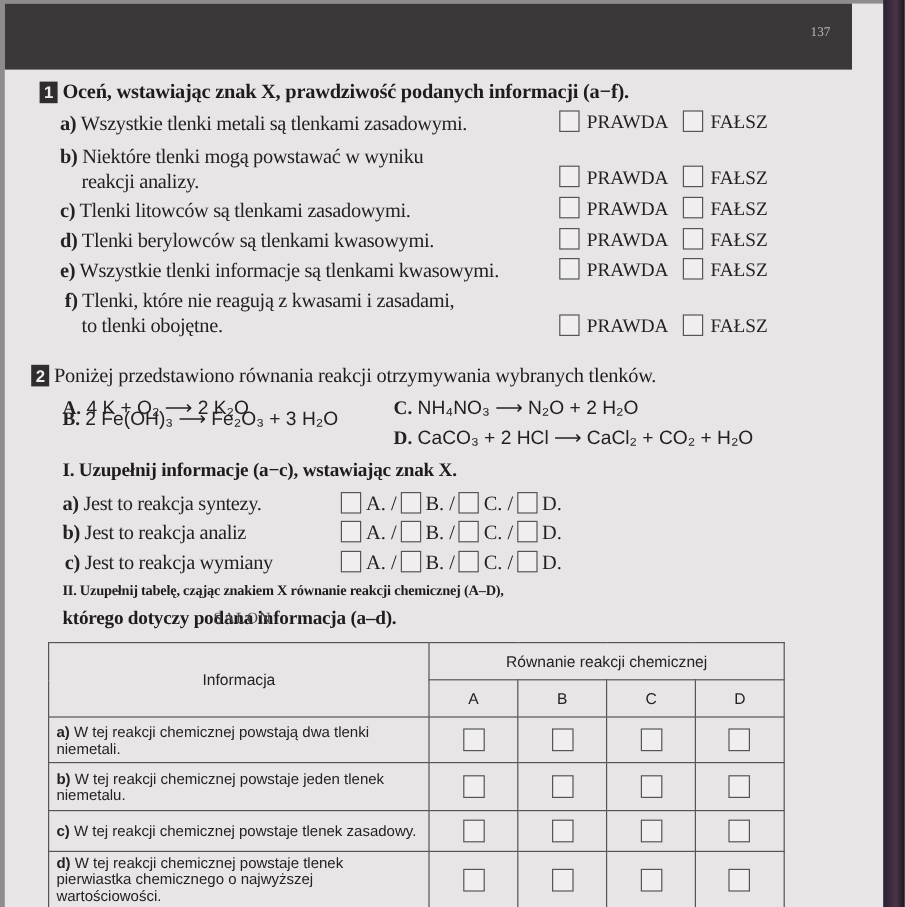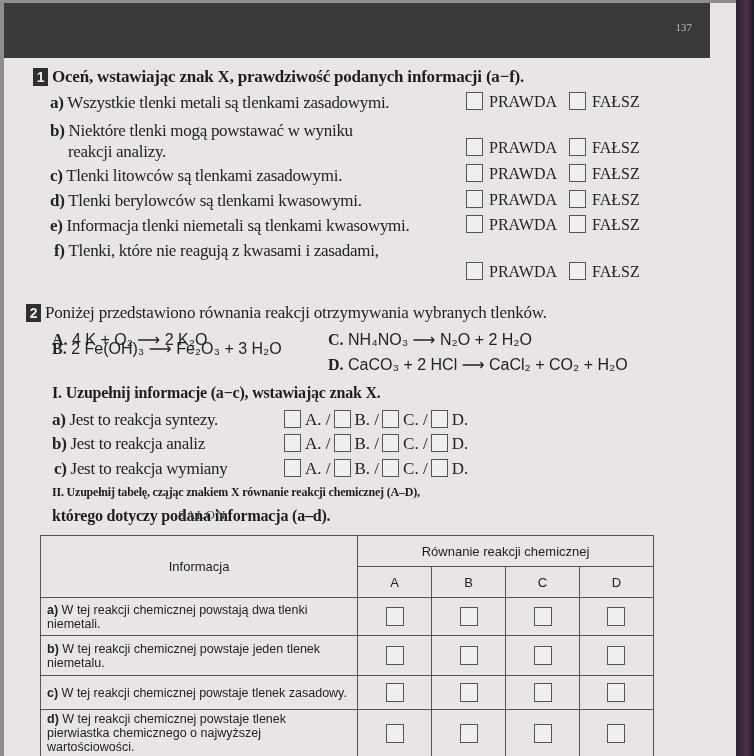--- a/index.html
+++ b/index.html
@@ -39,22 +39,22 @@
 </div>
 
 <div class="task-title" style="left:33px;top:67px;">
   <span class="num">1</span><span>Oceń, wstawiając znak X, prawdziwość podanych informacji (a−f).</span>
 </div>
 
 <div class="item" style="left:50px;top:92px;"><b>a)</b> <span>Wszystkie tlenki metali są tlenkami zasadowymi.</span></div>
 <div class="item" style="left:50px;top:120px;"><b>b)</b> <span>Niektóre tlenki mogą powstawać w wyniku</span><br><span style="padding-left:18px">reakcji analizy.</span></div>
 <div class="item" style="left:50px;top:165px;"><b>c)</b> <span>Tlenki litowców są tlenkami zasadowymi.</span></div>
 <div class="item" style="left:50px;top:190px;"><b>d)</b> <span>Tlenki berylowców są tlenkami kwasowymi.</span></div>
-<div class="item" style="left:50px;top:215px;"><b>e)</b> <span>Informacja tlenki niemetali są tlenkami kwasowymi.</span></div>
-<div class="item" style="left:54px;top:240px;"><b>f)</b> <span>Tlenki, które nie reagują z kwasami i zasadami,</span><br></div>
+<div class="item" style="left:50px;top:215px;"><b>e)</b> <span>Wszystkie tlenki informacje są tlenkami kwasowymi.</span></div>
+<div class="item" style="left:54px;top:240px;"><b>f)</b> <span>Tlenki, które nie reagują z kwasami i zasadami,</span><br><span style="padding-left:14px">to tlenki obojętne.</span></div>
 
 <div class="tf" style="left:466px;top:92px;"><span class="box"></span><span class="lbl">PRAWDA</span><span class="box"></span><span>FAŁSZ</span></div>
 <div class="tf" style="left:466px;top:138px;"><span class="box"></span><span class="lbl">PRAWDA</span><span class="box"></span><span>FAŁSZ</span></div>
 <div class="tf" style="left:466px;top:164px;"><span class="box"></span><span class="lbl">PRAWDA</span><span class="box"></span><span>FAŁSZ</span></div>
 <div class="tf" style="left:466px;top:190px;"><span class="box"></span><span class="lbl">PRAWDA</span><span class="box"></span><span>FAŁSZ</span></div>
 <div class="tf" style="left:466px;top:215px;"><span class="box"></span><span class="lbl">PRAWDA</span><span class="box"></span><span>FAŁSZ</span></div>
 <div class="tf" style="left:466px;top:262px;"><span class="box"></span><span class="lbl">PRAWDA</span><span class="box"></span><span>FAŁSZ</span></div>
 
 <div class="task-title" style="left:26px;top:303px;font-weight:normal;">
   <span class="num">2</span><span>Poniżej przedstawiono równania reakcji otrzymywania wybranych tlenków.</span>

